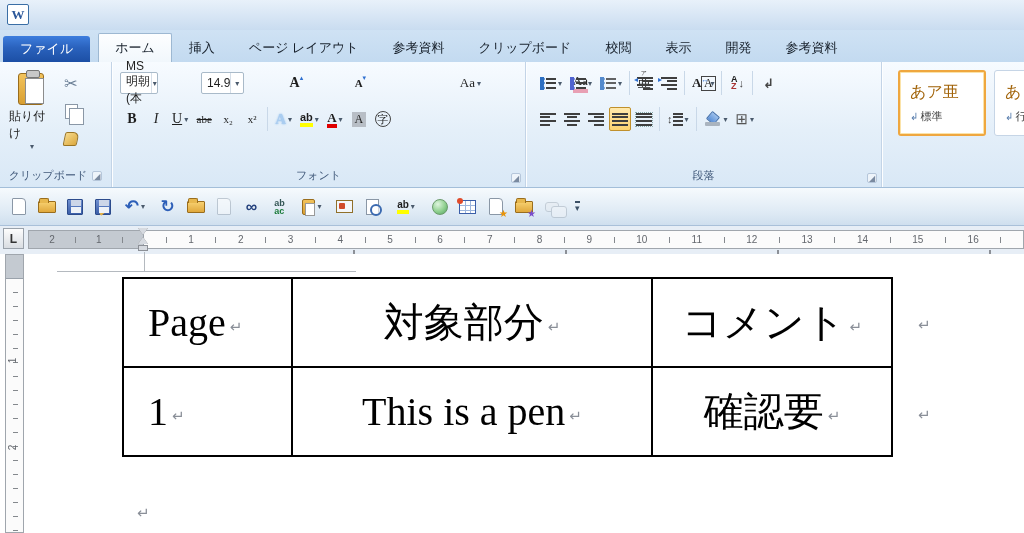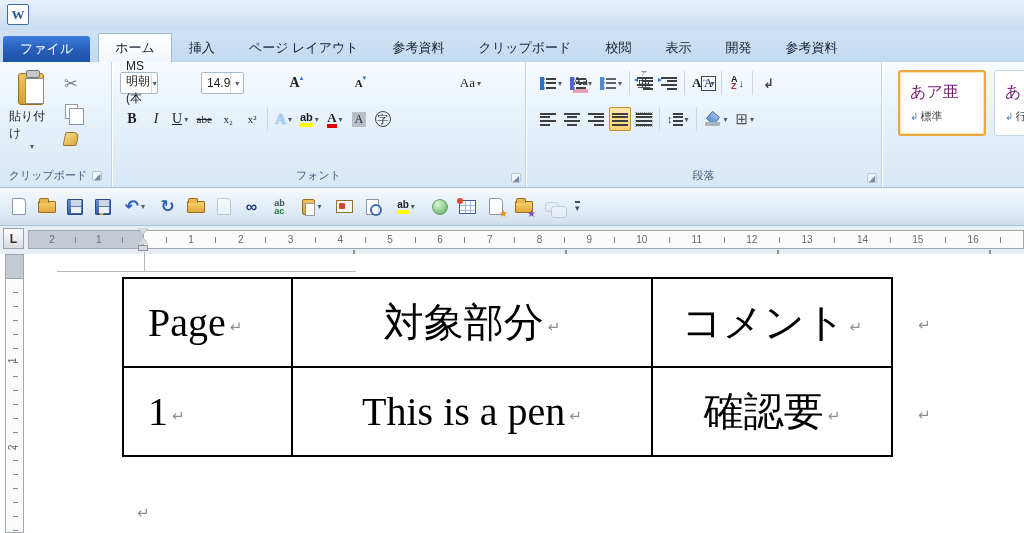--- a/index.html
+++ b/index.html
@@ -118,21 +118,21 @@
   .buckicon .tilt { position:absolute; left:4px; top:1px; width:10px; height:10px; background:linear-gradient(#9cc0ec,#5b8fd6);
     border:1px solid #3f6ca8; transform:rotate(40deg); border-radius:1px; }
   .buckicon .base { position:absolute; bottom:0; left:1px; width:15px; height:4px; background:#aab4bf; border-radius:1px; }
   .bordicon { font-size:15px; color:#555; line-height:14px; }
   .markicon { font-size:13px; color:#444; font-weight:bold; }
 
   
   .stylebox { position:absolute; top:8px; width:88px; height:66px; background:#fff; border:1px solid #c6d5e6;
     border-radius:3px; display:flex; flex-direction:column; justify-content:center; padding-left:10px; }
   .stylebox.sel { border:2px solid #efa73f; box-shadow:0 0 0 1px #fbe3a9 inset; }
-  .stprev { font-size:16px; color:#701a75; font-family:"Liberation Serif",serif; }
+  .stprev { font-size:16px; color:#a16207; font-family:"Liberation Serif",serif; }
   .stname { font-size:11px; color:#444; margin-top:6px;font-family:Liberation Serif, serif; }
   .stmark { color:#5a7fae; font-size:10px; margin-right:2px; }
 
   
   .qat { position:absolute; top:188px; left:0; width:100%; height:38px;
     background:linear-gradient(#f6fafd,#dde9f4 70%,#cfdfee); border-bottom:1px solid #a9c0d9; display:flex; align-items:center; padding-left:6px; }
   .q { width:25px; height:25px; display:flex; align-items:center; justify-content:center; margin-right:3px; position:relative; }
   .pageic { width:14px; height:17px; background:#fff; border:1px solid #8a97a6; border-radius:1px 4px 1px 1px; }
   .folderic { position:relative; width:18px; height:12px; background:linear-gradient(#f7d070,#e0a83c); border:1px solid #9a6d1c; border-radius:1px; }
   .folderic:before { content:""; position:absolute; top:-4px; left:0; width:8px; height:4px; background:#e8b84e; border:1px solid #9a6d1c; border-bottom:none; border-radius:2px 2px 0 0; }

